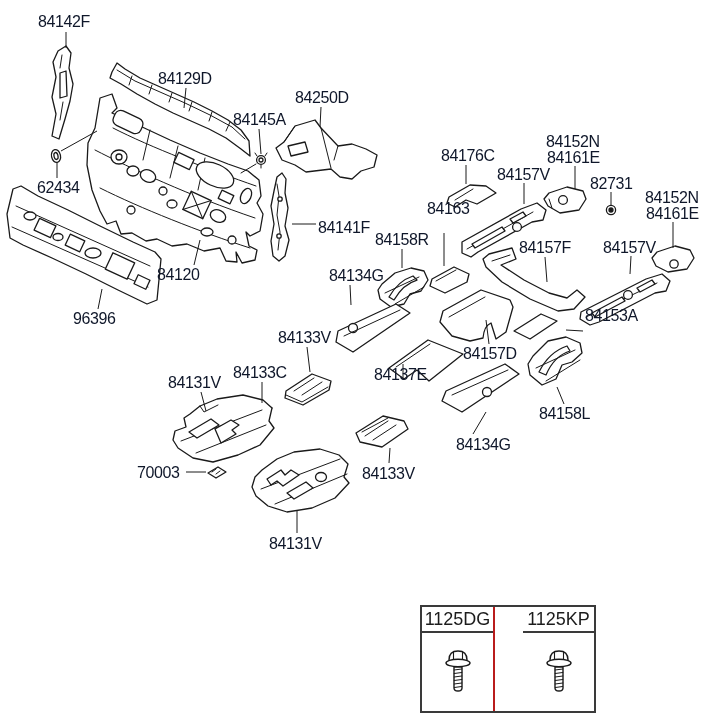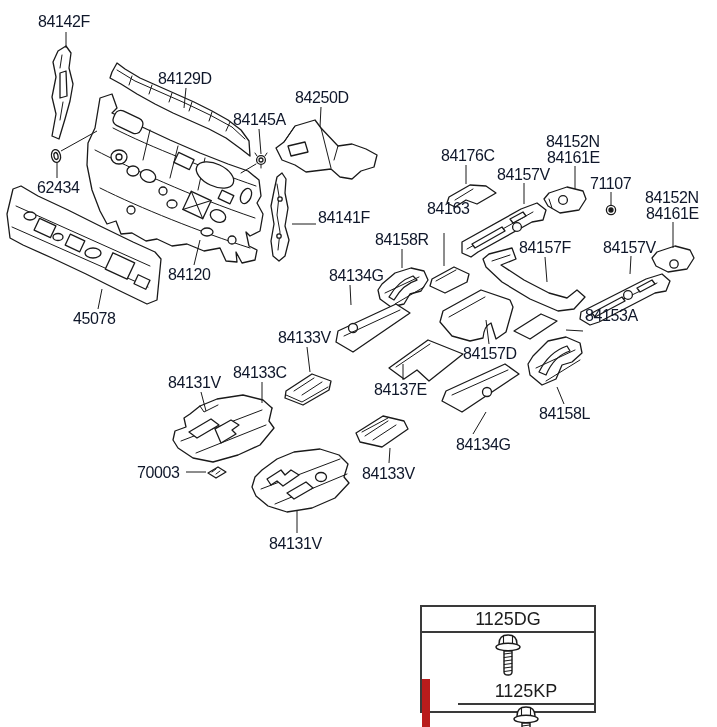--- a/index.html
+++ b/index.html
@@ -2,23 +2,23 @@
 <html><head>
 <meta charset="utf-8">
 <style>
   html,body{margin:0;padding:0;background:#ffffff;}
   .stage{position:relative;width:717px;height:727px;background:#fff;overflow:hidden;
          font-family:"Liberation Sans", sans-serif;}
   .stage svg.diagram{position:absolute;left:0;top:0;}
   .co{position:absolute;font-size:16px;line-height:17px;letter-spacing:-0.4px;
       color:#0f172a;white-space:nowrap;}
   .ftable{position:absolute;left:420px;top:605px;width:172px;height:104px;
-          border:2px solid #3a3a3a;display:flex;flex-direction:column;}
+          border:2px solid #3a3a3a;display:flex;}
   .fcol{flex:1;display:flex;flex-direction:column;}
-  .fcol + .fcol{border-left:8px solid #b91c1c;padding-left:28px;}
+  .fcol + .fcol{border-left:2px solid #b91c1c;padding-left:28px;}
   .fhead{height:24px;border-bottom:2px solid #3a3a3a;display:flex;
          align-items:center;justify-content:center;font-size:18px;color:#1c1c1c;}
   .fbody{flex:1;display:flex;align-items:center;justify-content:center;}
 </style>
 </head>
 <body>
 
 <div class="stage">
 
 <svg class="diagram" width="717" height="727" viewBox="0 0 717 727">
@@ -256,38 +256,38 @@
 </svg>
 
 <div class="co" style="left:38px;top:13px">84142F</div>
 <div class="co" style="left:158px;top:70px">84129D</div>
 <div class="co" style="left:295px;top:89px">84250D</div>
 <div class="co" style="left:233px;top:111px">84145A</div>
 <div class="co" style="left:441px;top:147px">84176C</div>
 <div class="co" style="left:546px;top:133px">84152N</div>
 <div class="co" style="left:547px;top:149px">84161E</div>
 <div class="co" style="left:497px;top:166px">84157V</div>
-<div class="co" style="left:590px;top:175px">71107</div>
+<div class="co" style="left:590px;top:175px">82731</div>
 <div class="co" style="left:645px;top:189px">84152N</div>
 <div class="co" style="left:646px;top:205px">84161E</div>
 <div class="co" style="left:37px;top:179px">62434</div>
-<div class="co" style="left:318px;top:209px">84141F</div>
+<div class="co" style="left:318px;top:219px">84141F</div>
 <div class="co" style="left:427px;top:200px">84163</div>
 <div class="co" style="left:375px;top:231px">84158R</div>
 <div class="co" style="left:519px;top:239px">84157F</div>
 <div class="co" style="left:603px;top:239px">84157V</div>
-<div class="co" style="left:168px;top:266px">84120</div>
+<div class="co" style="left:157px;top:266px">84120</div>
 <div class="co" style="left:329px;top:267px">84134G</div>
-<div class="co" style="left:73px;top:310px">45078</div>
+<div class="co" style="left:73px;top:310px">96396</div>
 <div class="co" style="left:585px;top:307px">84153A</div>
 <div class="co" style="left:278px;top:329px">84133V</div>
 <div class="co" style="left:463px;top:345px">84157D</div>
 <div class="co" style="left:233px;top:364px">84133C</div>
 <div class="co" style="left:168px;top:374px">84131V</div>
-<div class="co" style="left:374px;top:381px">84137E</div>
+<div class="co" style="left:374px;top:366px">84137E</div>
 <div class="co" style="left:539px;top:405px">84158L</div>
 <div class="co" style="left:137px;top:464px">70003</div>
 <div class="co" style="left:456px;top:436px">84134G</div>
 <div class="co" style="left:362px;top:465px">84133V</div>
 <div class="co" style="left:269px;top:535px">84131V</div>
 
 <div class="ftable">
   <div class="fcol">
     <div class="fhead">1125DG</div>
     <div class="fbody">

